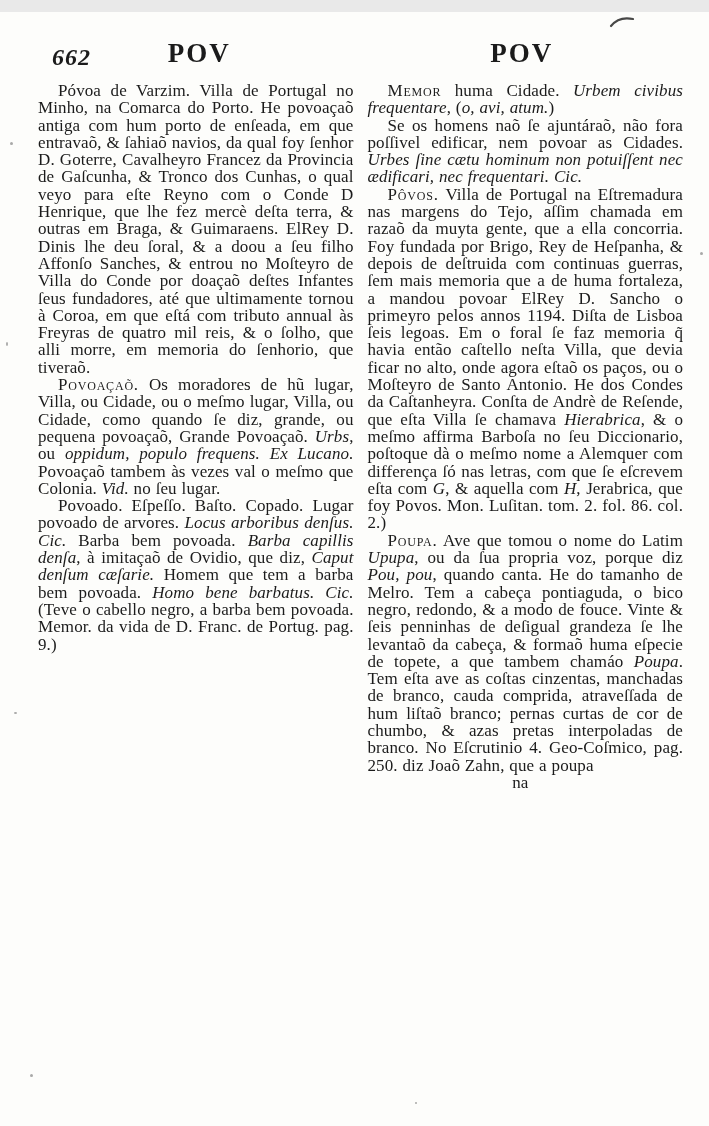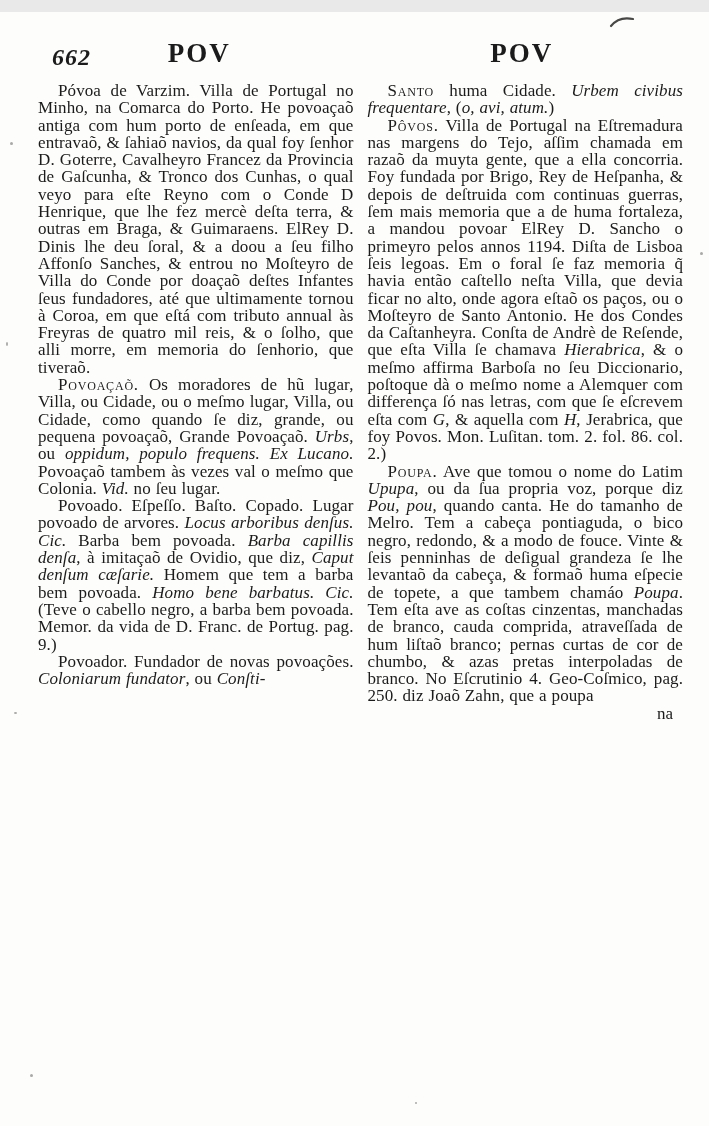--- a/index.html
+++ b/index.html
@@ -41,21 +41,21 @@
     line-height:17.3px;
     text-align:justify;
     letter-spacing:0.1px;
     word-spacing:0.5px;
   }
   .para.indent{text-indent:20px;}
   .seg-italic{font-style:italic;}
   .seg-smallcaps{font-variant:small-caps;letter-spacing:0.8px;}
   .catchword{
     font-size:17px;line-height:17.3px;
-    text-align:right;padding-right:10px;
+    text-align:center;padding-right:10px;
   }
   .ink-mark{
     position:absolute;top:2px;right:74px;
     width:26px;height:16px;opacity:.8;
   }
   .speck{position:absolute;background:#555;border-radius:50%;opacity:.5;}
 </style>
 </head>
 <body>
 
@@ -82,23 +82,23 @@
         <span class="head-title">POV</span>
       </div>
     </div>
   </div>
 
   <div class="columns">
     <div class="column" id="col-left">
         <div class="para indent"><span class="seg-normal">Póvoa de Varzim. Villa de Portugal no Minho, na Comarca do Porto. He povoaçaõ antiga com hum porto de enſeada, em que entravaõ, &amp; ſahiaõ navios, da qual foy ſenhor D. Goterre, Cavalheyro Francez da Provincia de Gaſcunha, &amp; Tronco dos Cunhas, o qual veyo para eſte Reyno com o Conde D Henrique, que lhe fez mercè deſta terra, &amp; outras em Braga, &amp; Guimaraens. ElRey D. Dinis lhe deu ſoral, &amp; a doou a ſeu filho Affonſo Sanches, &amp; entrou no Moſteyro de Villa do Conde por doaçaõ deſtes Infantes ſeus fundadores, até que ultimamente tornou à Coroa, em que eſtá com tributo annual às Freyras de quatro mil reis, &amp; o ſolho, que alli morre, em memoria do ſenhorio, que tiveraõ.</span></div>
         <div class="para indent"><span class="seg-smallcaps">Povoaçaõ.</span><span class="seg-normal"> Os moradores de hũ lugar, Villa, ou Cidade, ou o meſmo lugar, Villa, ou Cidade, como quando ſe diz, grande, ou pequena povoaçaõ, Grande Povoaçaõ. </span><span class="seg-italic">Urbs</span><span class="seg-normal">, ou </span><span class="seg-italic">oppidum, populo frequens. Ex Lucano.</span><span class="seg-normal"> Povoaçaõ tambem às vezes val o meſmo que Colonia. </span><span class="seg-italic">Vid.</span><span class="seg-normal"> no ſeu lugar.</span></div>
         <div class="para indent"><span class="seg-normal">Povoado. Eſpeſſo. Baſto. Copado. Lugar povoado de arvores. </span><span class="seg-italic">Locus arboribus denſus. Cic.</span><span class="seg-normal"> Barba bem povoada. </span><span class="seg-italic">Barba capillis denſa</span><span class="seg-normal">, à imitaçaõ de Ovidio, que diz, </span><span class="seg-italic">Caput denſum cæſarie.</span><span class="seg-normal"> Homem que tem a barba bem povoada. </span><span class="seg-italic">Homo bene barbatus. Cic.</span><span class="seg-normal"> (Teve o cabello negro, a barba bem povoada. Memor. da vida de D. Franc. de Portug. pag. 9.)</span></div>
-        <div class="para indent"><span class="seg-normal">Povoador. Fundador de novas povoações. </span><span class="seg-italic">Coloniarum fundator</span><span class="seg-normal">, ou </span><span class="seg-italic">Conſti-</span></div>
       </div>
     <div class="column" id="col-right">
-        <div class="para indent"><span class="seg-smallcaps">Santo</span><span class="seg-normal"> huma Cidade. </span><span class="seg-italic">Urbem civibus frequentare</span><span class="seg-normal">, (</span><span class="seg-italic">o, avi, atum.</span><span class="seg-normal">)</span></div>
+        <div class="para indent"><span class="seg-smallcaps">Memor</span><span class="seg-normal"> huma Cidade. </span><span class="seg-italic">Urbem civibus frequentare</span><span class="seg-normal">, (</span><span class="seg-italic">o, avi, atum.</span><span class="seg-normal">)</span></div>
+        <div class="para indent"><span class="seg-normal">Se os homens naõ ſe ajuntáraõ, não fora poſſivel edificar, nem povoar as Cidades. </span><span class="seg-italic">Urbes ſine cætu hominum non potuiſſent nec ædificari, nec frequentari. Cic.</span></div>
         <div class="para indent"><span class="seg-smallcaps">Pôvos.</span><span class="seg-normal"> Villa de Portugal na Eſtremadura nas margens do Tejo, aſſim chamada em razaõ da muyta gente, que a ella concorria. Foy fundada por Brigo, Rey de Heſpanha, &amp; depois de deſtruida com continuas guerras, ſem mais memoria que a de huma fortaleza, a mandou povoar ElRey D. Sancho o primeyro pelos annos 1194. Diſta de Lisboa ſeis legoas. Em o foral ſe faz memoria q̃ havia então caſtello neſta Villa, que devia ficar no alto, onde agora eſtaõ os paços, ou o Moſteyro de Santo Antonio. He dos Condes da Caſtanheyra. Conſta de Andrè de Reſende, que eſta Villa ſe chamava </span><span class="seg-italic">Hierabrica</span><span class="seg-normal">, &amp; o meſmo affirma Barboſa no ſeu Diccionario, poſtoque dà o meſmo nome a Alemquer com differença ſó nas letras, com que ſe eſcrevem eſta com </span><span class="seg-italic">G</span><span class="seg-normal">, &amp; aquella com </span><span class="seg-italic">H</span><span class="seg-normal">, Jerabrica, que foy Povos. Mon. Luſitan. tom. 2. fol. 86. col. 2.)</span></div>
         <div class="para indent"><span class="seg-smallcaps">Poupa.</span><span class="seg-normal"> Ave que tomou o nome do Latim </span><span class="seg-italic">Upupa</span><span class="seg-normal">, ou da ſua propria voz, porque diz </span><span class="seg-italic">Pou, pou</span><span class="seg-normal">, quando canta. He do tamanho de Melro. Tem a cabeça pontiaguda, o bico negro, redondo, &amp; a modo de fouce. Vinte &amp; ſeis penninhas de deſigual grandeza ſe lhe levantaõ da cabeça, &amp; formaõ huma eſpecie de topete, a que tambem chamáo </span><span class="seg-italic">Poupa</span><span class="seg-normal">. Tem eſta ave as coſtas cinzentas, manchadas de branco, cauda comprida, atraveſſada de hum liſtaõ branco; pernas curtas de cor de chumbo, &amp; azas pretas interpoladas de branco. No Eſcrutinio 4. Geo-Coſmico, pag. 250. diz Joaõ Zahn, que a poupa</span></div>
         <div class="catchword">na</div>
       </div>
   </div>
 
 </div>
 
 </body></html>

